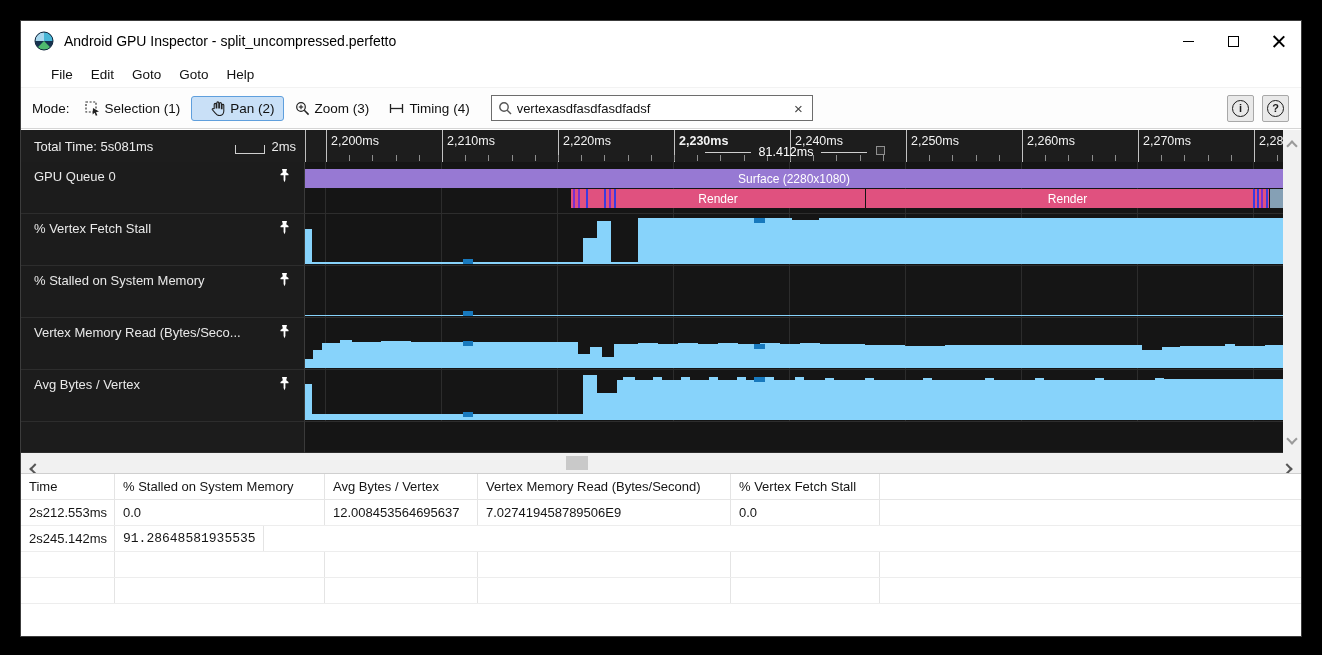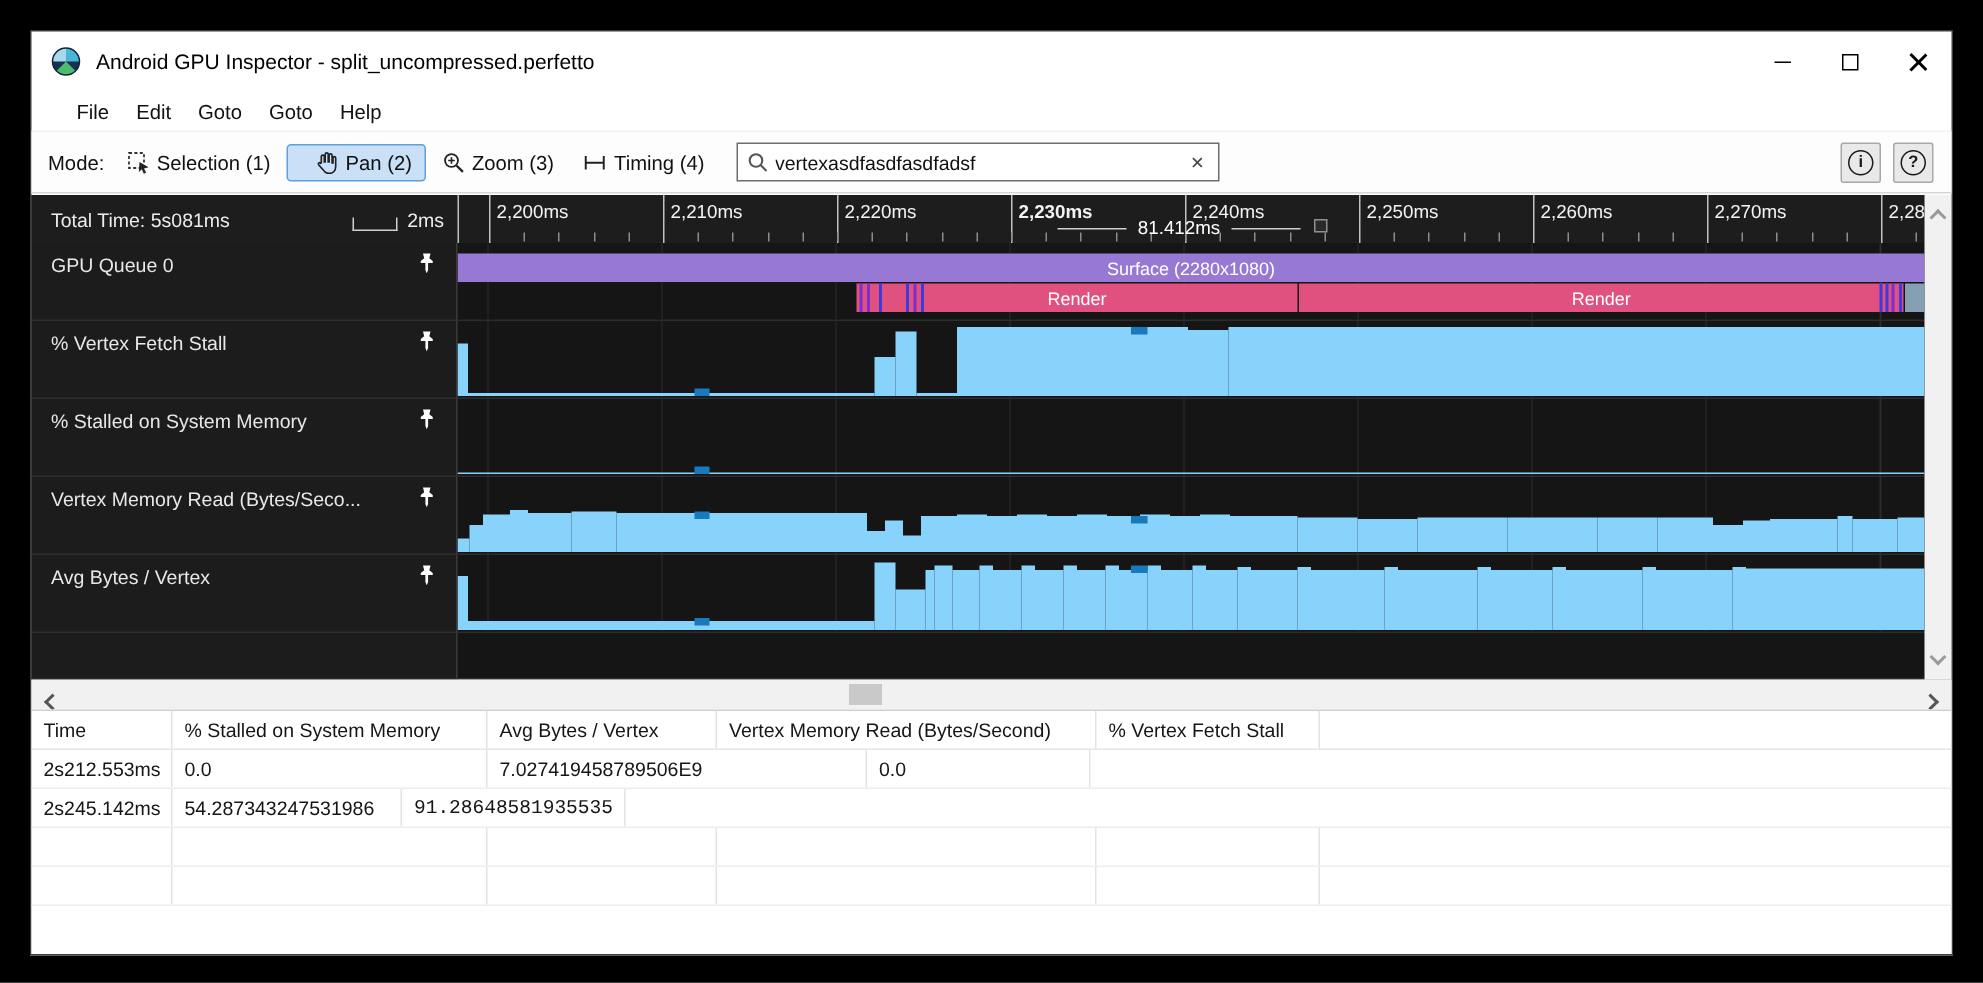--- a/index.html
+++ b/index.html
@@ -428,27 +428,27 @@
           <div class="sel-cell" style="width: 94px;">Time</div>
           <div class="sel-cell" style="width: 210px;">% Stalled on System Memory</div>
           <div class="sel-cell" style="width: 153px;">Avg Bytes / Vertex</div>
           <div class="sel-cell" style="width: 253px;">Vertex Memory Read (Bytes/Second)</div>
           <div class="sel-cell" style="width: 149px;">% Vertex Fetch Stall</div>
           <div class="sel-cell last"></div>
         </div>
         <div class="sel-row">
           <div class="sel-cell" style="width: 94px;">2s212.553ms</div>
           <div class="sel-cell" style="width: 210px;">0.0</div>
+          <div class="sel-cell" style="width: 153px;">12.008453564695637</div>
           <div class="sel-cell" style="width: 253px;">7.027419458789506E9</div>
           <div class="sel-cell" style="width: 149px;">0.0</div>
           <div class="sel-cell last"></div>
         </div>
         <div class="sel-row">
           <div class="sel-cell" style="width: 94px;">2s245.142ms</div>
-          <div class="sel-cell" style="width: 153px;">54.287343247531986</div>
           <div class="sel-cell" style="width: 149px; font-family: Liberation Mono, monospace;">91.28648581935535</div>
           <div class="sel-cell last"></div>
         </div>
         <div class="sel-row">
           <div class="sel-cell" style="width: 94px;"></div>
           <div class="sel-cell" style="width: 210px;"></div>
           <div class="sel-cell" style="width: 153px;"></div>
           <div class="sel-cell" style="width: 253px;"></div>
           <div class="sel-cell" style="width: 149px;"></div>
           <div class="sel-cell last"></div>

